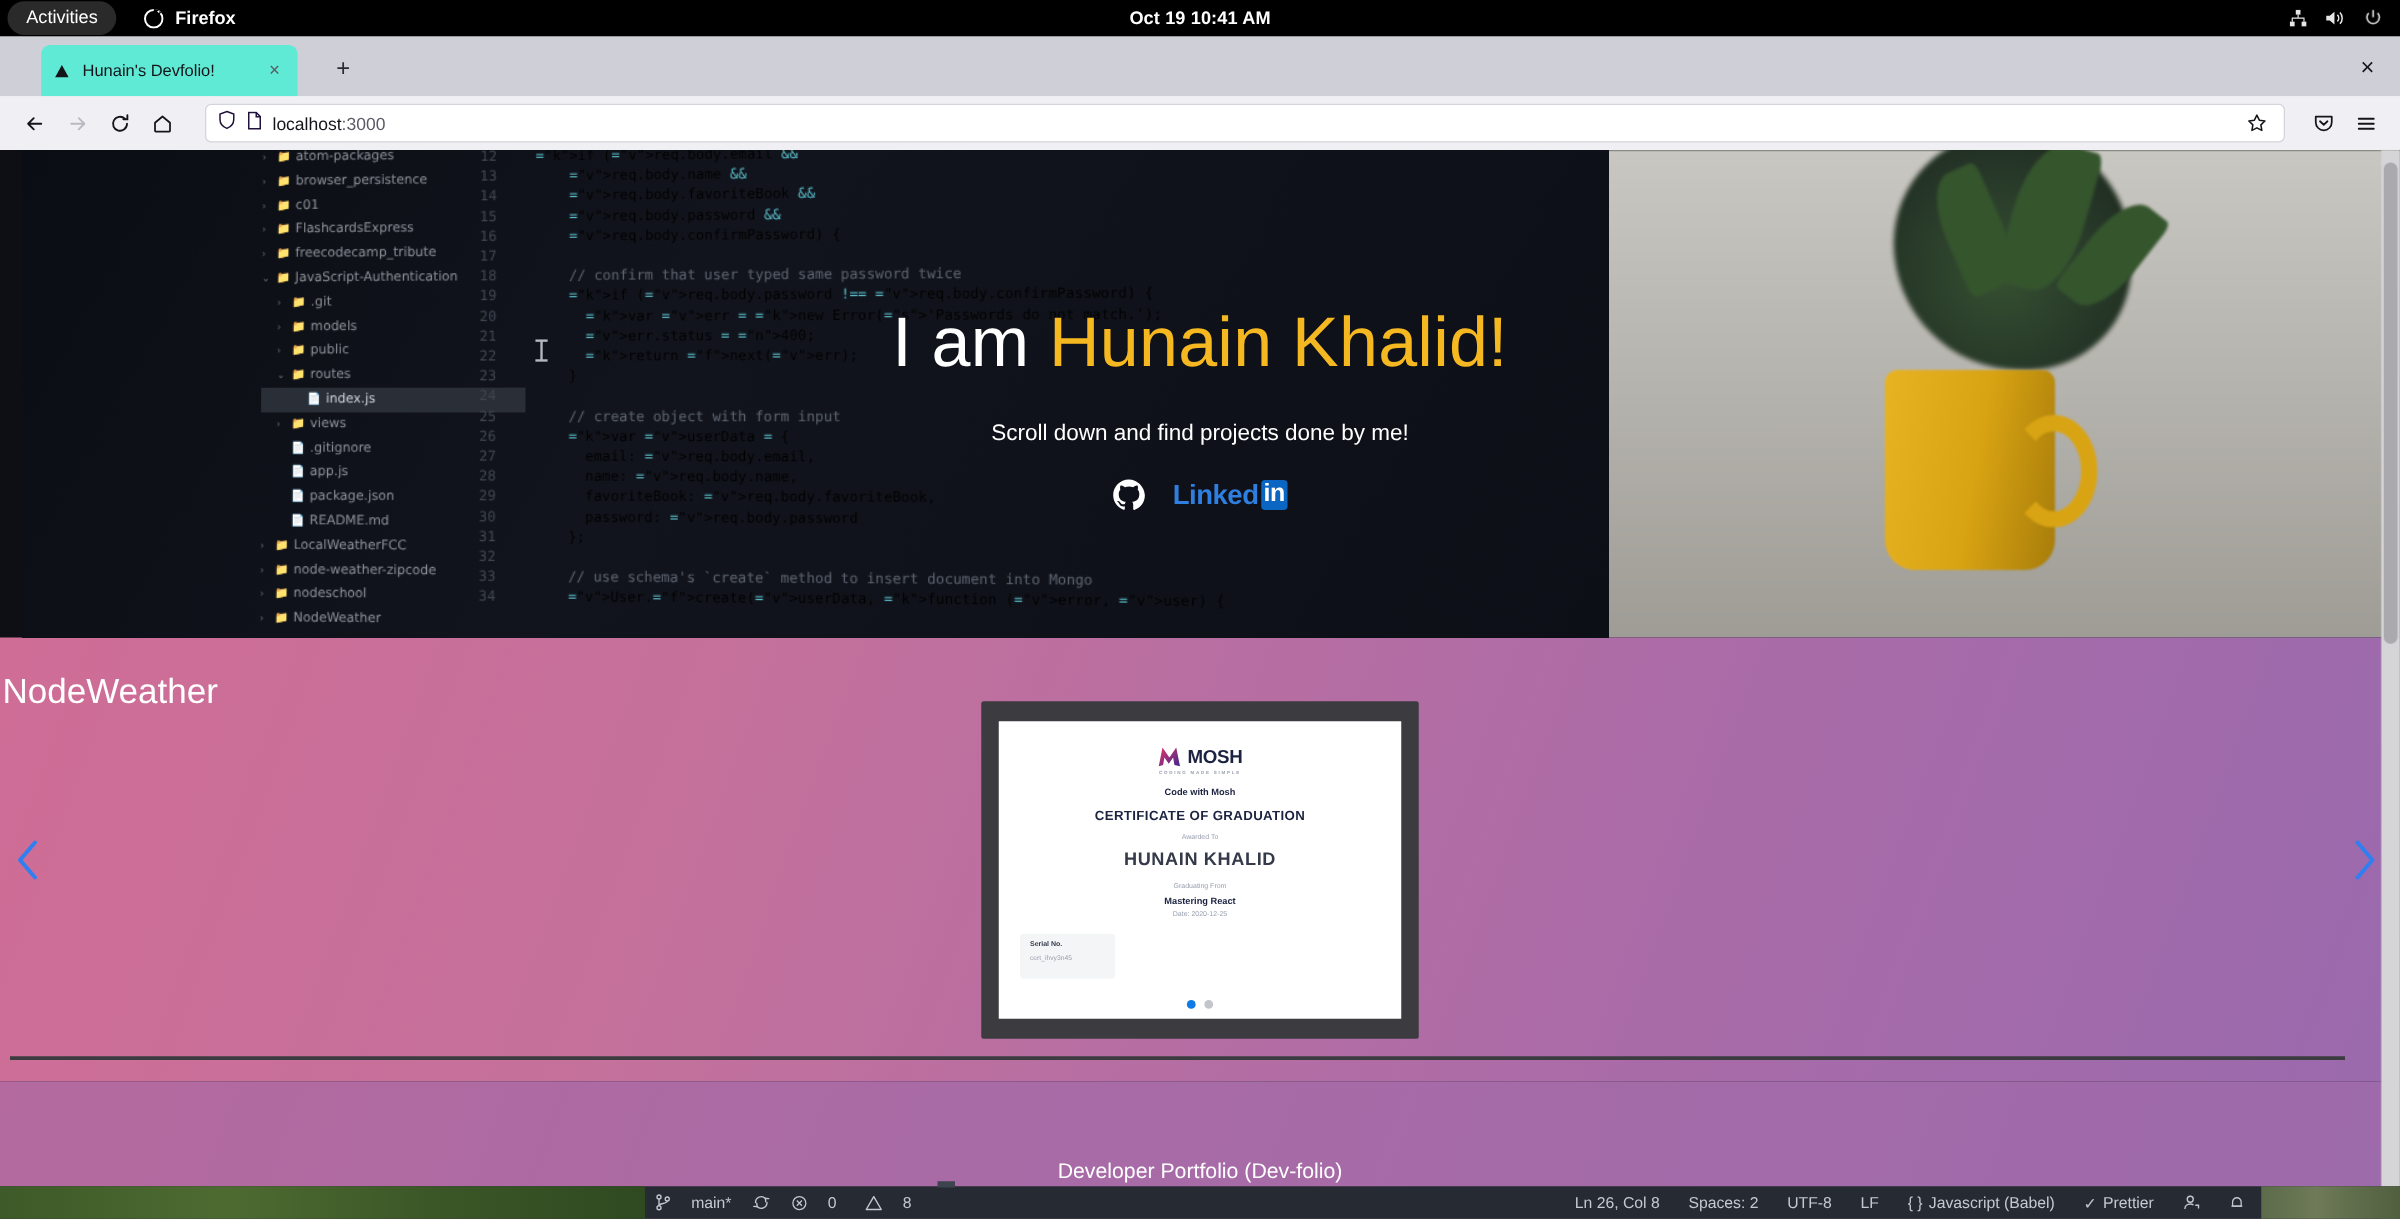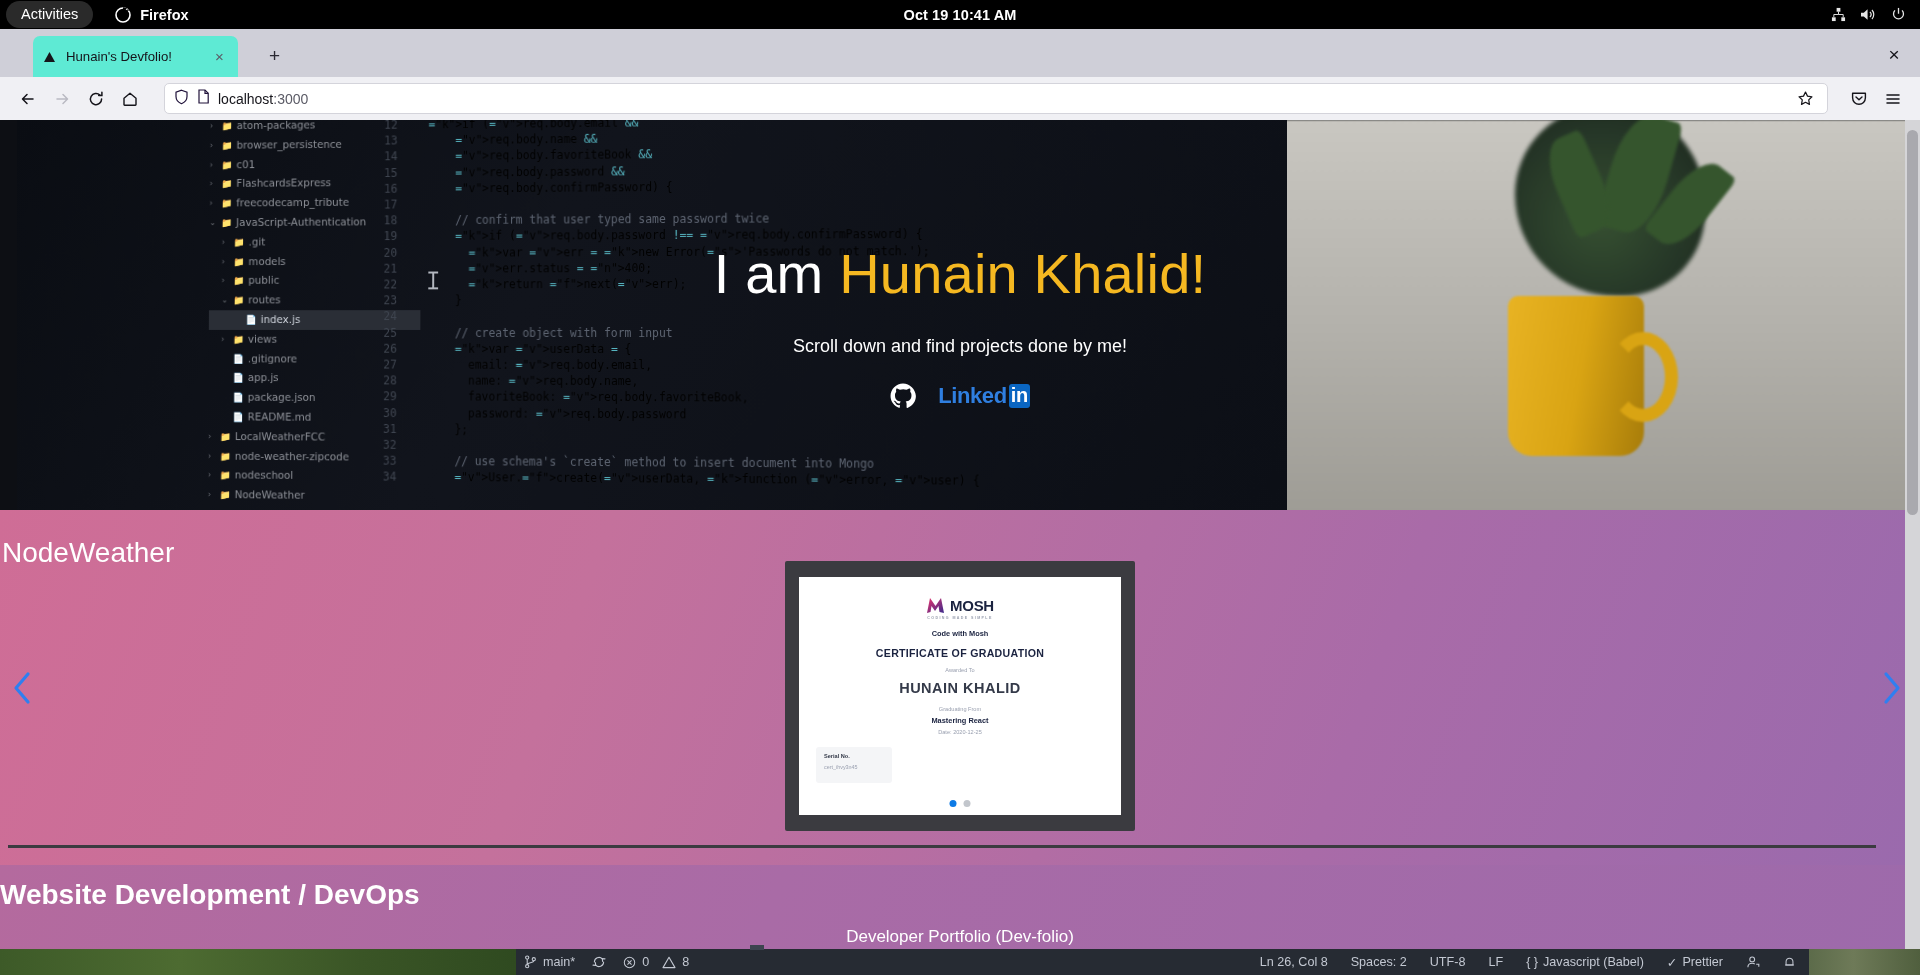--- a/index.html
+++ b/index.html
@@ -166,21 +166,21 @@
   
   .statusbar{ position:absolute; bottom:0; left:0; width:1920px; height:26px;
     background:#262b33; display:flex; align-items:center; color:#c3c8d2;
     font-size:12.6px; z-index:70; }
   .sb-grass{ position:absolute; left:0; top:0; width:516px; height:26px;
     background:linear-gradient(90deg,#3d5a28,#4d6b31 35%,#3a5526 70%,#2f4a20);
     filter:blur(.6px); }
   .sb-grass.r{ left:auto; right:0; width:111px;
     background:linear-gradient(90deg,#5c6b4a,#6e7a58 40%,#505f3e); }
   .sb-left{ position:absolute; left:524px; display:flex; align-items:center; gap:17px; }
-  .sb-item{ display:flex; align-items:center; gap:6px; white-space:nowrap; }
+  .sb-item{ display:flex; align-items:center; gap:16px; white-space:nowrap; }
   .sb-right{ position:absolute; right:124px; display:flex; align-items:center; gap:23px; }
   .sb-right .sb-item{ gap:5px; }
   .tab-hint{ position:absolute; left:750px; top:-4px; width:14px; height:5px;
     background:#3d4450; }
 </style>
 </head>
 <body>
 
 <div class="gnome-bar">
   <div class="activities">Activities</div>
@@ -472,21 +472,20 @@
         <div class="dots">
           <span class="dot on"></span>
           <span class="dot"></span>
         </div>
       </div>
     </div>
     <div class="seam"></div>
   </section>
 
   <section class="projects">
-    <h2 class="proj-title">Website Development / DevOps</h2>
     <div class="proj-sub">Developer Portfolio (Dev-folio)</div>
   </section>
 
   <div class="sbar">
     <div class="sthumb"></div>
   </div>
 </div>
 
 <div class="statusbar">
   <div class="sb-grass"></div>

